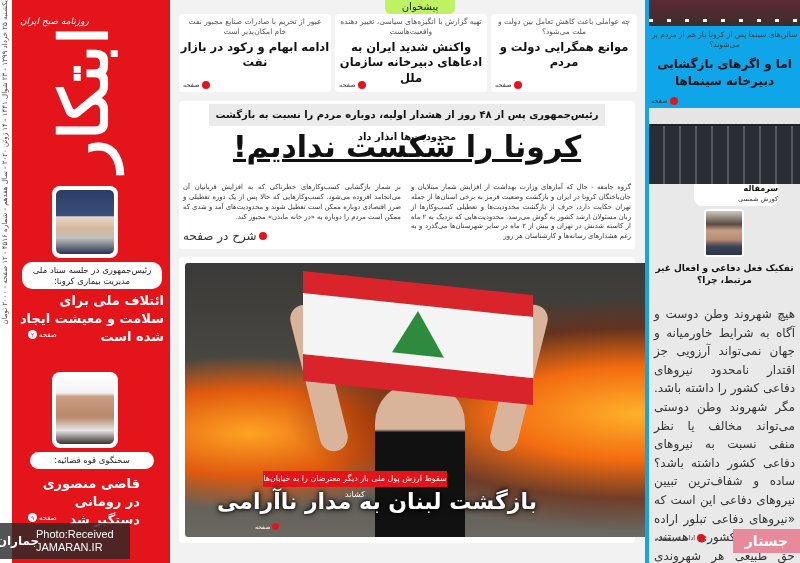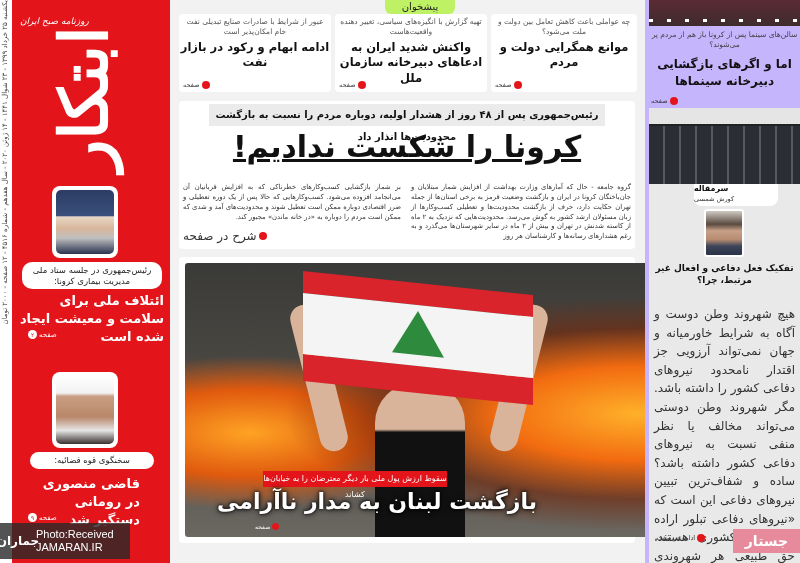--- a/index.html
+++ b/index.html
@@ -54,33 +54,33 @@
   .flag .cedar { position: absolute; left: 50%; top: 6px; transform: translateX(-50%); width: 0; height: 0; border-left: 26px solid transparent; border-right: 26px solid transparent; border-bottom: 44px solid #2e8b3d; }
   .person { position: absolute; left: 190px; top: 120px; width: 90px; height: 154px; background: linear-gradient(180deg,#d9b49a 0%,#d9b49a 30%,#111 32%,#111 100%); border-radius: 40px 40px 0 0; }
   .arm-l { position: absolute; left: 120px; top: 40px; width: 28px; height: 150px; background: #d9b49a; transform: rotate(-14deg); border-radius: 14px; }
   .arm-r { position: absolute; left: 320px; top: 40px; width: 28px; height: 150px; background: #d9b49a; transform: rotate(14deg); border-radius: 14px; }
   .photo-kicker { position: absolute; left: 78px; top: 208px; width: 184px; height: 16px; background: #e3151b; color: #fff; font-size: 8px; direction: rtl; text-align: center; line-height: 16px; }
   .photo-title { position: absolute; left: 0; top: 226px; width: 444px; text-align: center; font-size: 22px; font-weight: bold; color: #fff; direction: rtl; text-shadow: 0 0 3px #000, 0 0 6px #000; padding-right: 60px; }
   .photo-pref { position: absolute; left: 70px; top: 260px; font-size: 6px; color: #fff; display: flex; align-items: center; gap: 2px; direction: rtl; }
   .photo-pref .dot { width: 7px; height: 7px; border-radius: 50%; background: #e3151b; display: inline-block; }
 
   
-  .right-col { position: absolute; left: 645px; top: 0; width: 155px; height: 563px; background: #c4b5fd; }
+  .right-col { position: absolute; left: 645px; top: 0; width: 155px; height: 563px; background: #0ea5e9; }
   .cinema-top { position: absolute; left: 4px; top: 0; width: 151px; height: 26px; background: linear-gradient(180deg,#5b2b33,#3e2b2e); }
   .cinema-top .lights { position: absolute; left: 0; bottom: 4px; width: 100%; height: 3px; background: repeating-linear-gradient(90deg,#fff 0 4px,transparent 4px 18px); }
   .r-kicker { position: absolute; left: 4px; top: 30px; width: 151px; font-size: 7.5px; color: #444; text-align: center; direction: rtl; line-height: 1.35; }
   .r-title { position: absolute; left: 4px; top: 56px; width: 151px; font-size: 12px; font-weight: bold; color: #111; text-align: center; direction: rtl; line-height: 1.4; }
   .r-pref { position: absolute; left: 6px; top: 97px; font-size: 6.5px; color: #333; display: flex; gap: 2px; align-items: center; direction: rtl; }
   .r-pref .dot { width: 8px; height: 8px; border-radius: 50%; background: #e3151b; display: inline-block; }
   .cinema-seats { position: absolute; left: 4px; top: 108px; width: 151px; height: 86px; background:
       repeating-linear-gradient(90deg,#2a2d33 0 14px,#555a62 14px 16px),
       #333; }
   .cinema-seats::before { content: ""; position: absolute; left: 0; top: 0; width: 100%; height: 16px; background: #e5e5e5; border-bottom: 2px solid #222; }
   .editorial { position: absolute; left: 4px; top: 184px; width: 151px; height: 379px; background: #e9e9e9; }
-  .ed-label { position: absolute; left: 45px; top: 0; width: 84px; height: 22px; background: #fff; border-radius: 0 0 8px 8px; text-align: left; direction: rtl; }
+  .ed-label { position: absolute; left: 45px; top: 0; width: 84px; height: 22px; background: #fff; border-radius: 0 0 8px 8px; text-align: right; direction: rtl; }
   .ed-label .l1 { font-size: 8px; font-weight: bold; color: #111; line-height: 10px; }
   .ed-label .l2 { font-size: 6.5px; color: #333; line-height: 10px; }
   .ed-photo { position: absolute; left: 55px; top: 25px; width: 40px; height: 48px; background: linear-gradient(180deg,#cfcac2 0%,#5a4a40 30%,#c7a088 45%,#b78b70 65%,#3b4458 80%,#2b3348 100%); border: 2px solid #fff; border-radius: 3px; }
   .ed-title { position: absolute; left: 0; top: 78px; width: 151px; text-align: center; font-size: 9px; font-weight: bold; color: #111; direction: rtl; line-height: 1.35; }
   .ed-body { position: absolute; left: 5px; top: 105px; width: 141px; font-size: 12px; color: #333; direction: rtl; text-align: justify; line-height: 1.55; margin-top: 16px; }
   .ed-pref { position: absolute; left: 6px; top: 350px; font-size: 6.5px; color: #333; display: flex; gap: 2px; align-items: center; direction: rtl; }
   .ed-pref .dot { width: 8px; height: 8px; border-radius: 50%; background: #e3151b; display: inline-block; }
   .jostar-logo { position: absolute; left: 84px; top: 345px; width: 67px; height: 24px; background: #e78a9b; color: #fff; font-weight: bold; font-size: 14px; text-align: center; line-height: 24px; direction: rtl; }
 </style>
 </head>
@@ -120,21 +120,21 @@
     <div class="wm-text">
       <div>Photo:Received</div>
       <div>JAMARAN.IR</div>
     </div>
   </div>
 </div>
 
 <div class="pishkhan">پیشخوان</div>
 
 <div class="teaser" style="left:179px;">
-  <div class="kicker">عبور از شرایط با صادرات صنایع تبدیلی نفت خام امکان‌پذیر است</div>
+  <div class="kicker">عبور از تحریم با صادرات صنایع مجبور نفت خام امکان‌پذیر است</div>
   <div class="title">ادامه ابهام و رکود در بازار نفت</div>
   <div class="pref">
     <span class="dot"></span>
     <span>صفحه</span>
   </div>
 </div>
 
 <div class="teaser" style="left:335px;">
   <div class="kicker">تهیه گزارش با انگیزه‌های سیاسی، تغییر دهنده واقعیت‌هاست</div>
   <div class="title">واکنش شدید ایران به ادعاهای دبیرخانه سازمان ملل</div>

